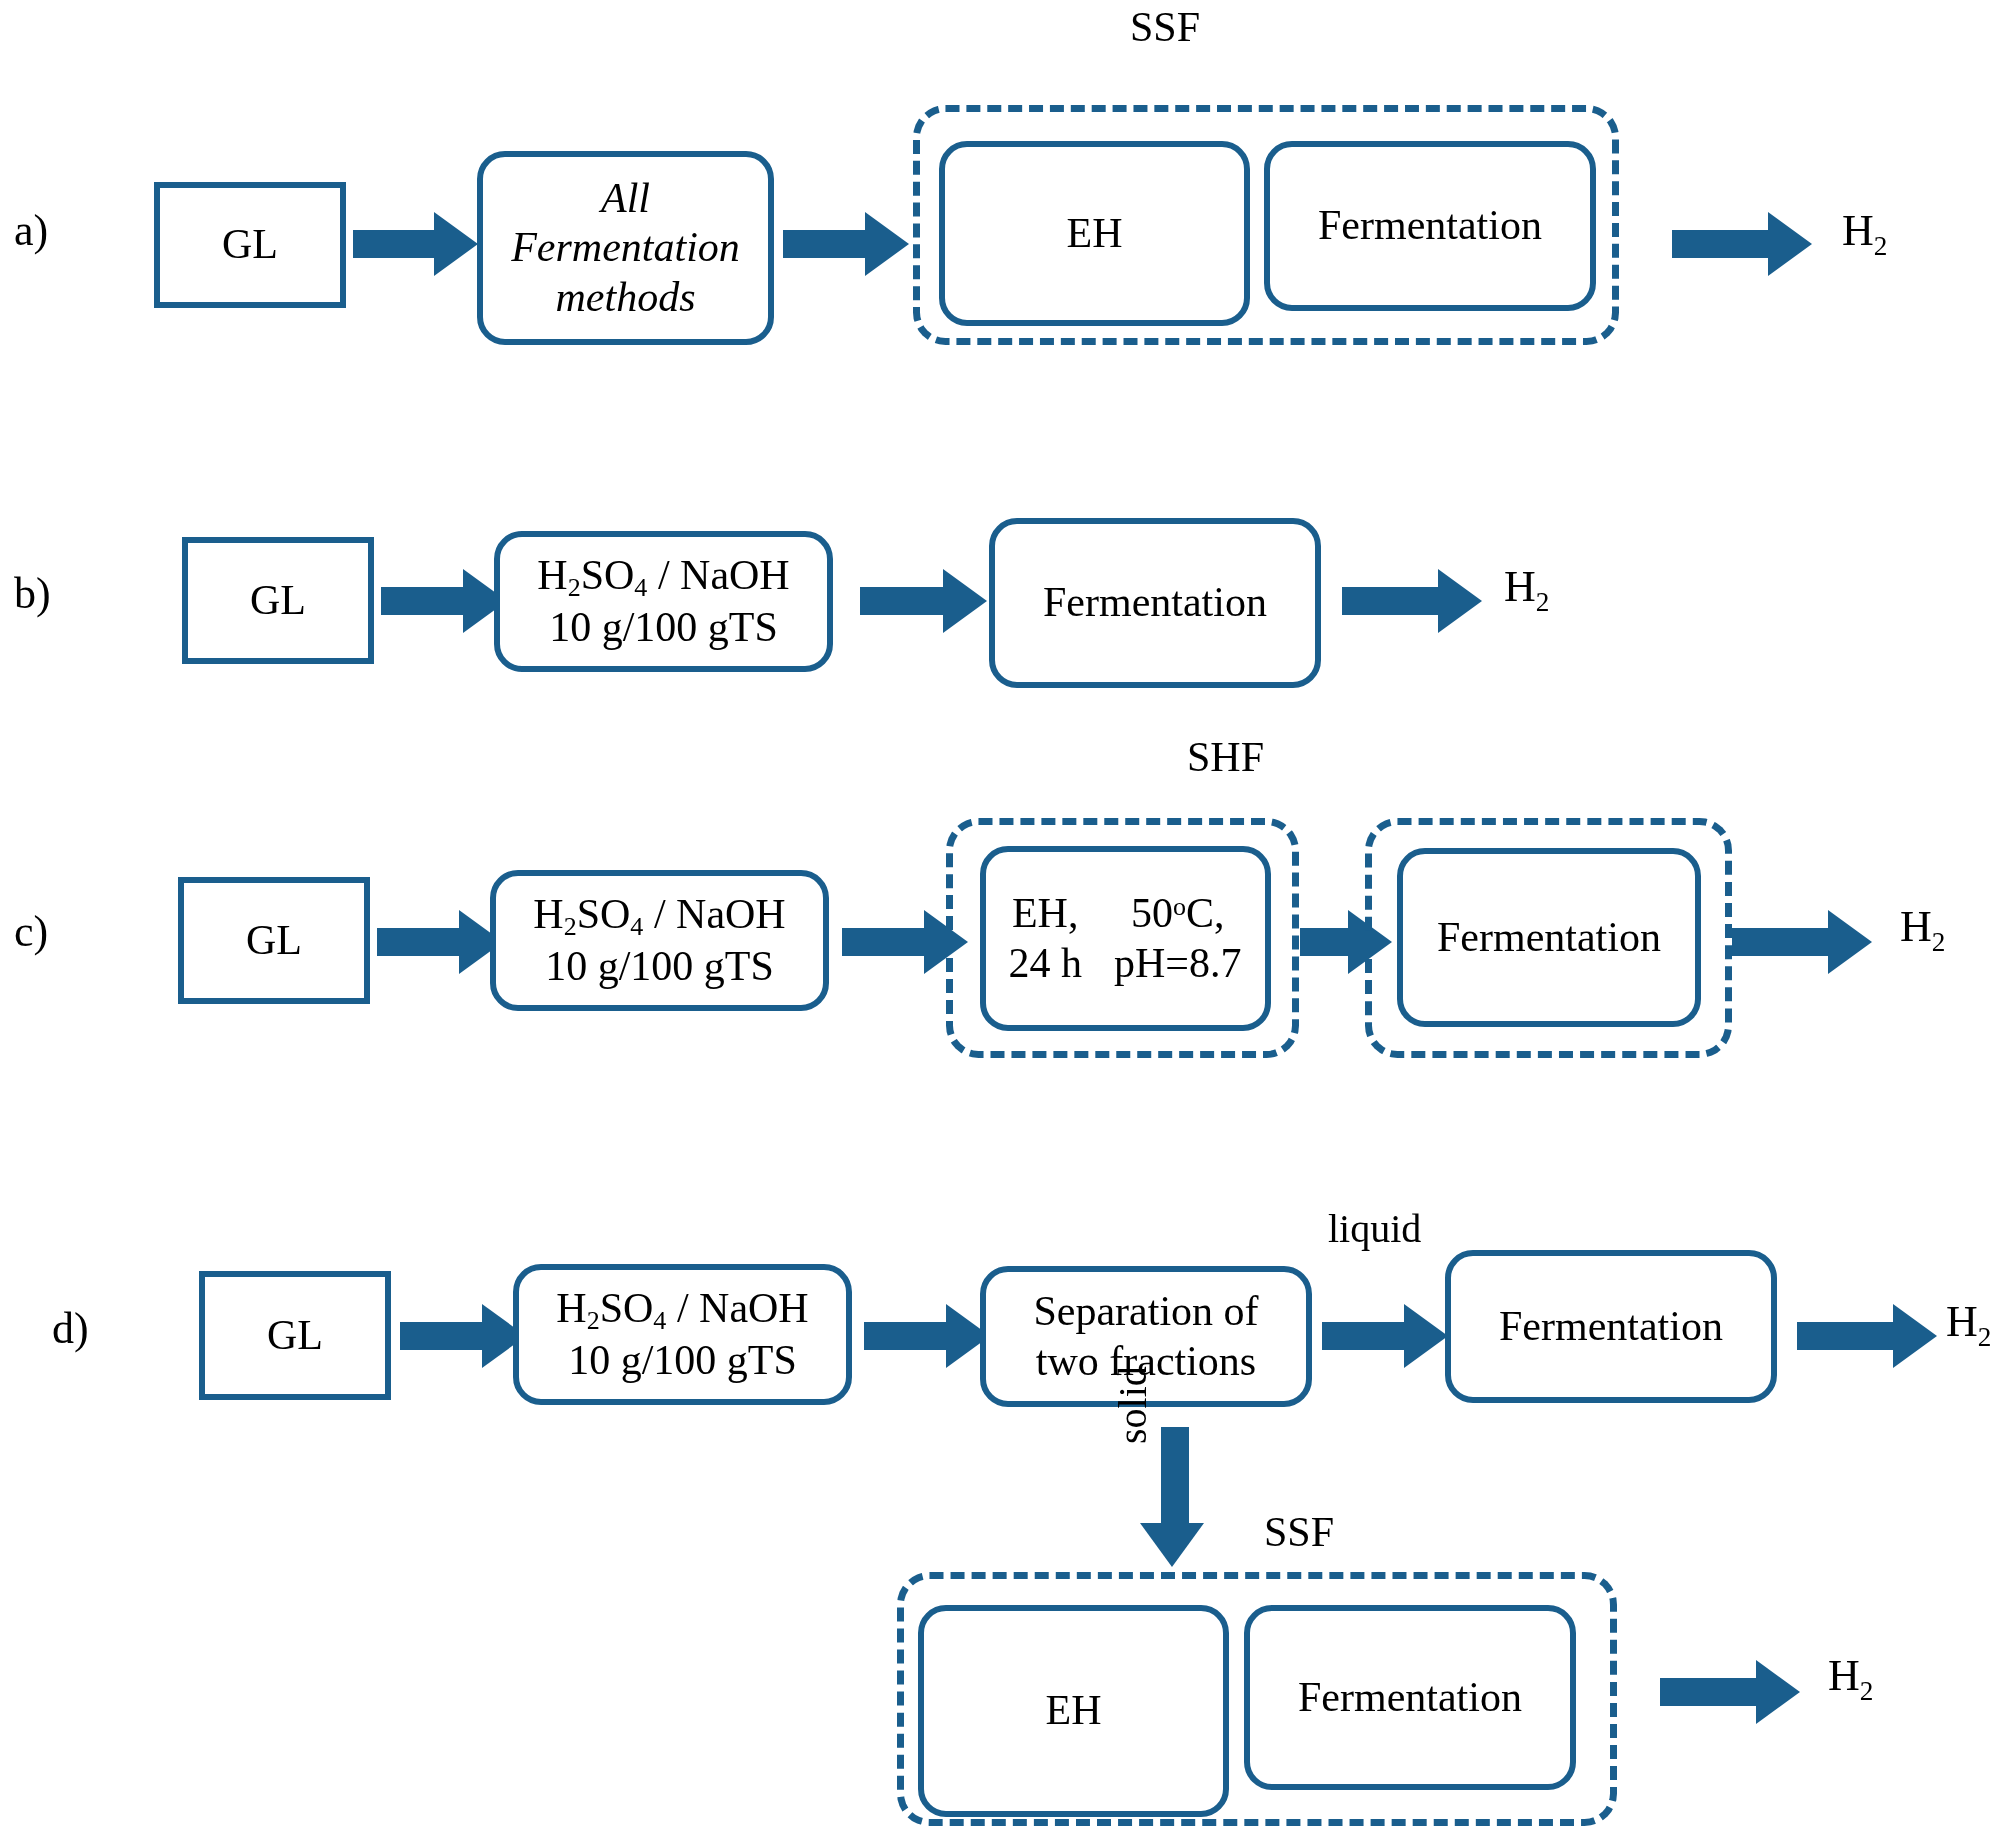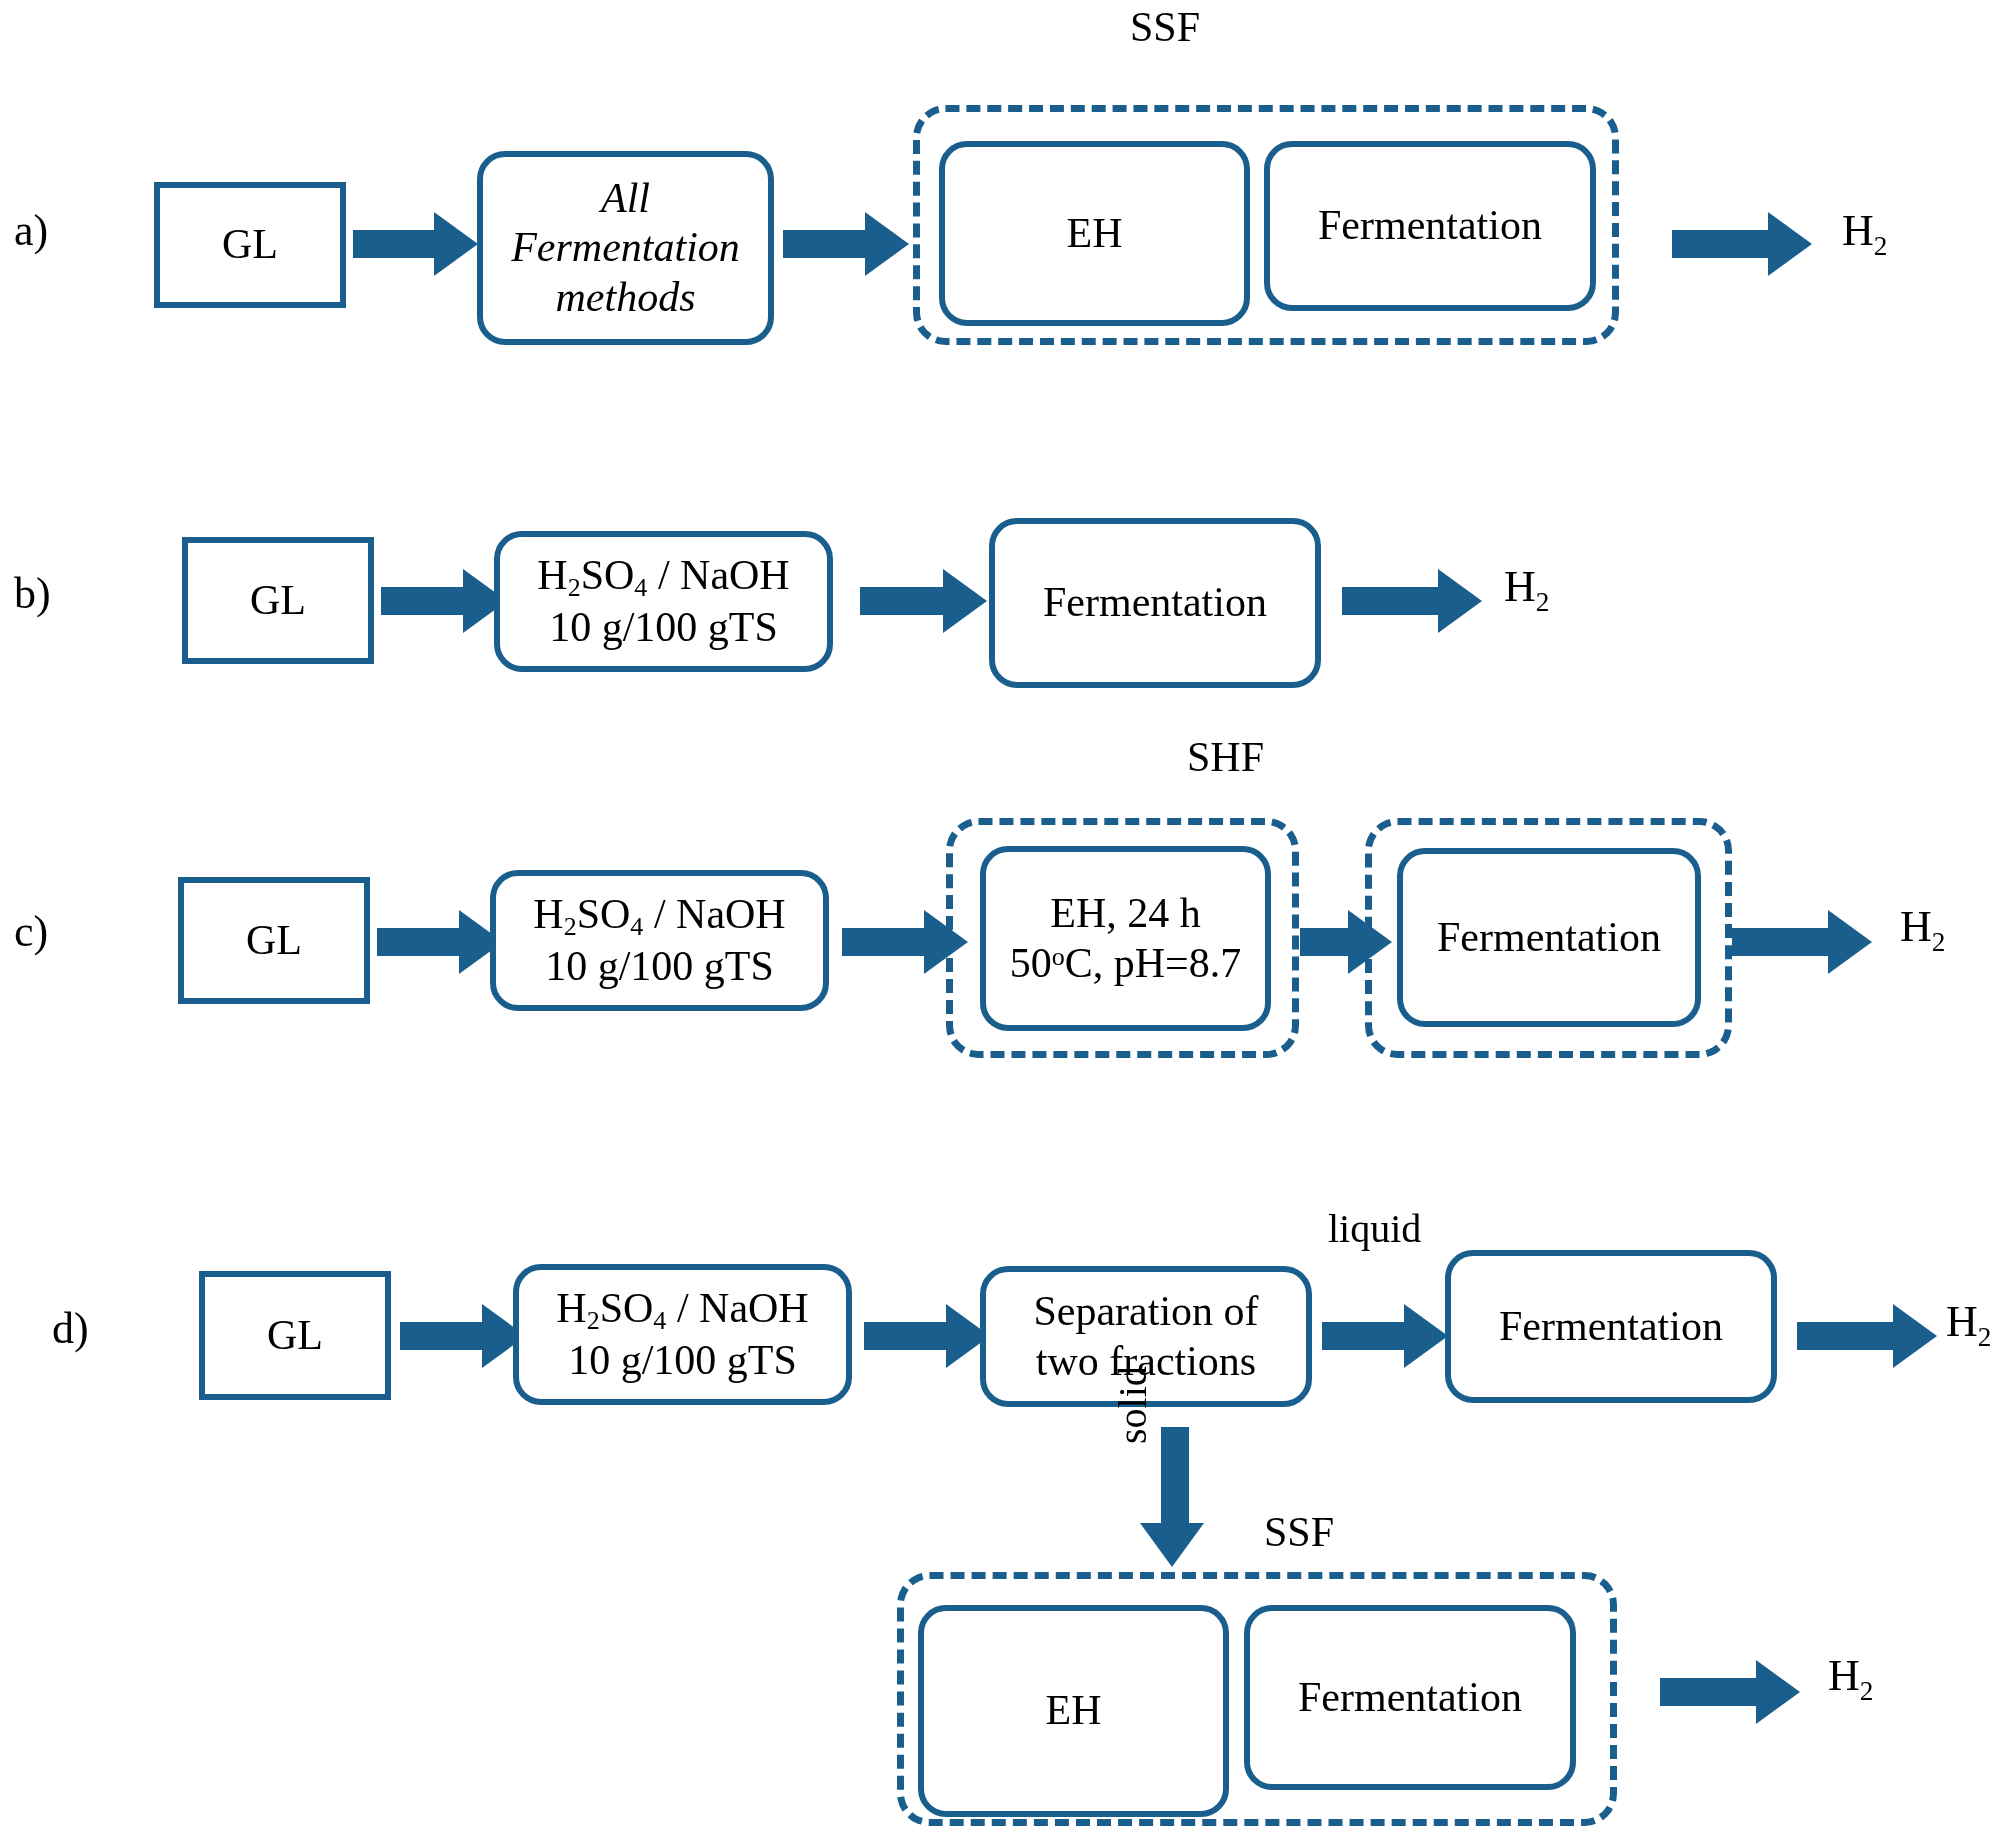--- a/index.html
+++ b/index.html
@@ -214,21 +214,21 @@
     <span>10 g/100 gTS</span>
   </div>
 
   <div class="arrow-right" style="left:842px; top:910px; width:127px; height:65px;">
     <span class="shaft" style="top:18.4px; width:85px; height:28px;"></span>
     <span class="head" style="left:82px; top:0px; border-width:32.5px 0 32.5px 44px;"></span>
   </div>
 
   <div class="abs dashed-frame" style="left:946px; top:818px; width:353px; height:240px;"></div>
 
-  <div class="abs box round" style="left:980px; top:846px; width:291px; height:185px; flex-direction:column;">
+  <div class="abs box round" style="left:980px; top:846px; width:291px; height:185px; ">
     <span>EH, 24 h</span>
     <span class="chem"><span>50</span><sup>o</sup><span>C, pH=8.7</span></span>
   </div>
 
   <div class="arrow-right" style="left:1300px; top:910px; width:92px; height:65px;">
     <span class="shaft" style="top:18.4px; width:51px; height:28px;"></span>
     <span class="head" style="left:48px; top:0px; border-width:32.5px 0 32.5px 44px;"></span>
   </div>
 
   <div class="abs dashed-frame" style="left:1365px; top:818px; width:367px; height:240px;"></div>

